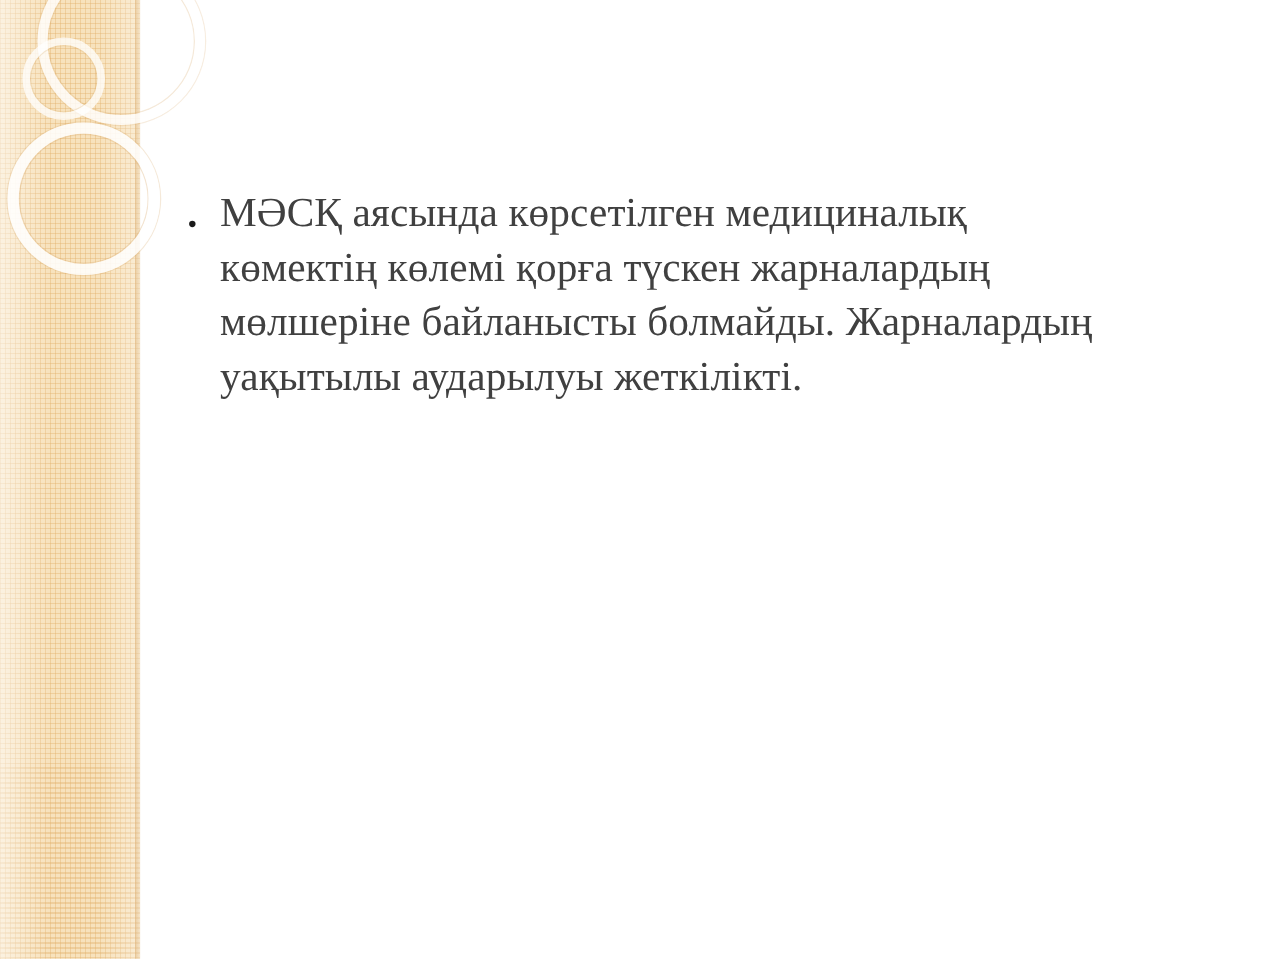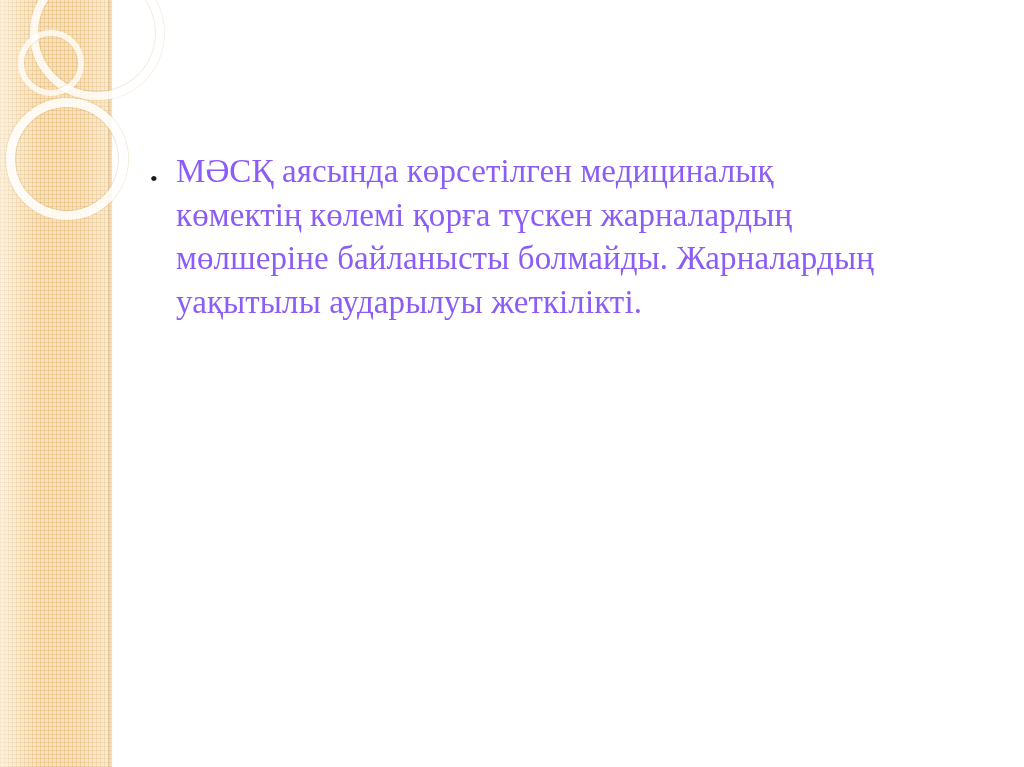--- a/index.html
+++ b/index.html
@@ -93,21 +93,21 @@
     font-size: 22px;
     line-height: 1;
     color: #1a1a1a;
     text-align: left;
   }
   .bullet-text {
     flex: 1 1 auto;
     font-family: "Liberation Serif", serif;
     font-size: 33px;
     line-height: 1.32;
-    color: #8b5cf6;
+    color: #404040;
     letter-spacing: 0.1px;
     max-width: 700px;
   }
 </style>
 </head>
 <body>
 
 <div class="slide">
 
   <div class="side-band"></div>

